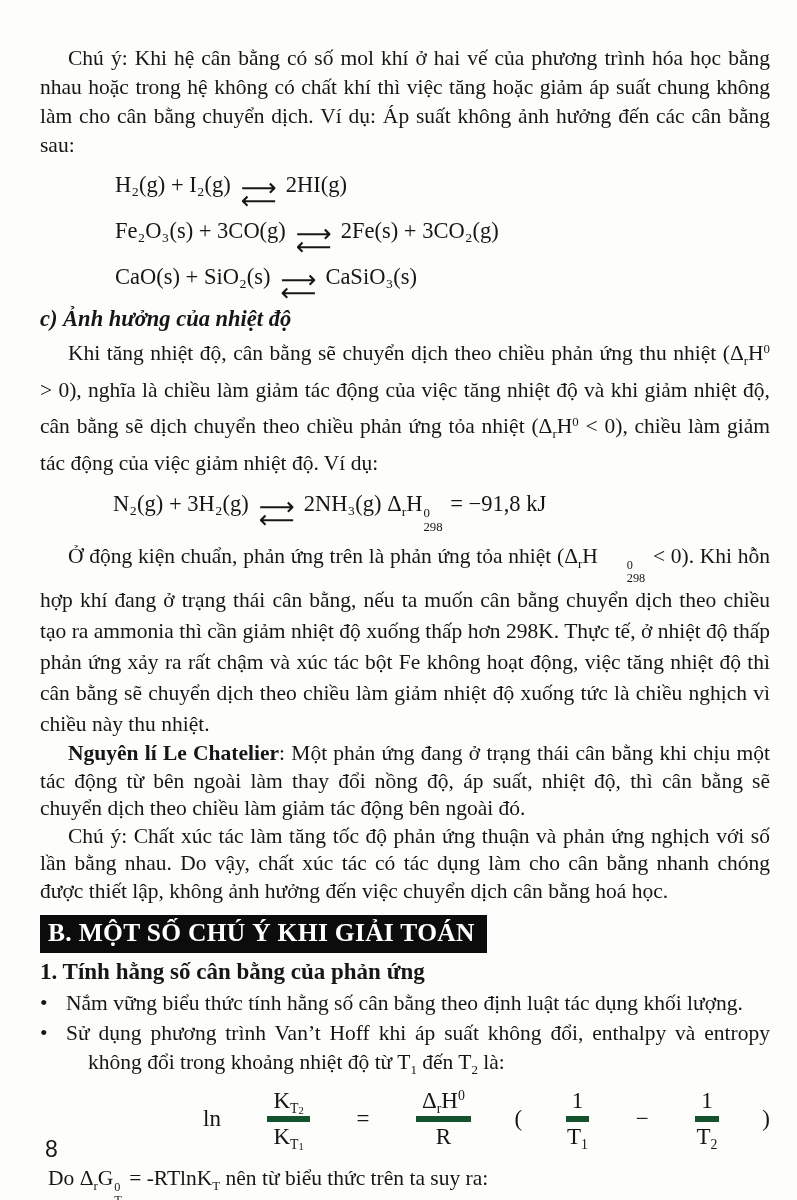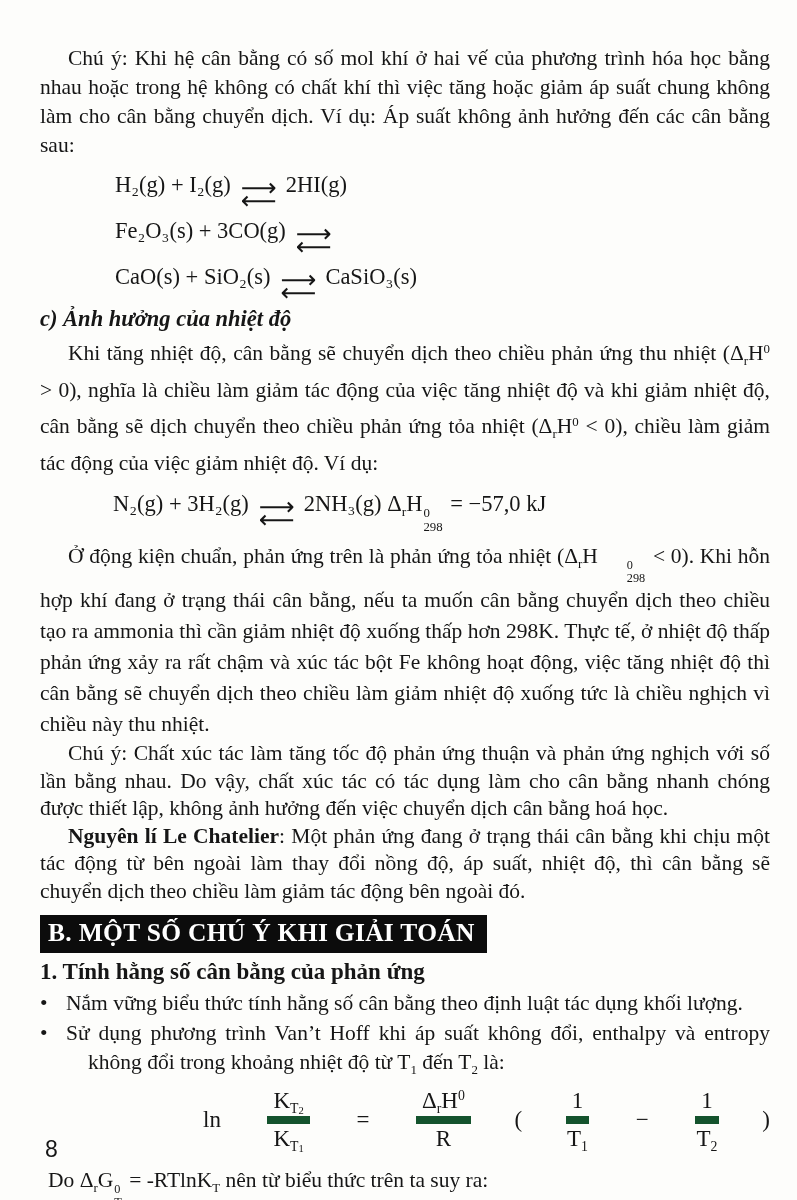--- a/index.html
+++ b/index.html
@@ -74,21 +74,21 @@
   .formula{
     display:flex;align-items:center;
     font-size:23px;
     margin:10px 0 10px 160px;
     justify-content:space-between;
   }
   .frac{
     display:inline-flex;flex-direction:column;align-items:center;
     text-align:center;margin:0 5px;
   }
-  .frac .num{border-bottom:8px solid #14532d;padding:0 6px 2px;display:inline-block;}
+  .frac .num{border-bottom:6px solid #14532d;padding:0 6px 2px;display:inline-block;}
   .frac .den{padding-top:2px;display:inline-block;}
   .fop{margin:0 3px;}
   .do-line{margin:14px 0 0 8px;font-size:21.5px;}
   .pageno{
     position:absolute;left:45px;top:1136px;
     font-size:23px;font-family:"Liberation Sans", sans-serif;
   }
 </style>
 </head>
 <body>
@@ -98,47 +98,47 @@
   <p class="para indent"><span class="it">Chú ý:</span><span> Khi hệ cân bằng có số mol khí ở hai vế của phương trình hóa học bằng nhau hoặc trong hệ không có chất khí thì việc tăng hoặc giảm áp suất chung không làm cho cân bằng chuyển dịch. </span><span class="it">Ví dụ:</span><span> Áp suất không ảnh hưởng đến các cân bằng sau:</span></p>
 
   <div style="height:8px"></div>
   <div class="chem"><span>H₂(g) + I₂(g)</span><span class="eqarr">
         <span>⟶</span>
         <span>⟵</span>
       </span><span>2HI(g)</span></div>
   <div class="chem"><span>Fe₂O₃(s) + 3CO(g)</span><span class="eqarr">
         <span>⟶</span>
         <span>⟵</span>
-      </span></div>
+      </span><span>2Fe(s) + 3CO₂(g)</span></div>
   <div class="chem"><span>CaO(s) + SiO₂(s)</span><span class="eqarr">
         <span>⟶</span>
         <span>⟵</span>
       </span><span>CaSiO₃(s)</span></div>
 
   <h3 class="c-head">c) Ảnh hưởng của nhiệt độ</h3>
 
   <p class="para indent lh36"><span>Khi tăng nhiệt độ, cân bằng sẽ chuyển dịch theo chiều phản ứng thu nhiệt (</span><span>Δ</span><span class="sb">r</span><span>H</span><span class="sp">0</span><span> &gt; 0), nghĩa là chiều làm giảm tác động của việc tăng nhiệt độ và khi giảm nhiệt độ, cân bằng sẽ dịch chuyển theo chiều phản ứng tỏa nhiệt (</span><span>Δ</span><span class="sb">r</span><span>H</span><span class="sp">0</span><span> &lt; 0), chiều làm giảm tác động của việc giảm nhiệt độ. </span><span class="it">Ví dụ:</span></p>
 
   <div style="height:6px"></div>
   <div class="chem chem-n2"><span>N₂(g) + 3H₂(g)</span><span class="eqarr">
         <span>⟶</span>
         <span>⟵</span>
       </span><span>2NH₃(g) </span><span>Δ</span><span class="sb">r</span><span>H</span><span class="stack">
         <span>0</span>
         <span>298</span>
-      </span><span> = −57,0 kJ</span></div>
+      </span><span> = −91,8 kJ</span></div>
 
   <p class="para indent lh31"><span>Ở động kiện chuẩn, phản ứng trên là phản ứng tỏa nhiệt (</span><span>Δ</span><span class="sb">r</span><span>H</span><span class="stack">
         <span>0</span>
         <span>298</span>
       </span><span> &lt; 0). Khi hỗn hợp khí đang ở trạng thái cân bằng, nếu ta muốn cân bằng chuyển dịch theo chiều tạo ra ammonia thì cần giảm nhiệt độ xuống thấp hơn 298K. Thực tế, ở nhiệt độ thấp phản ứng xảy ra rất chậm và xúc tác bột Fe không hoạt động, việc tăng nhiệt độ thì cân bằng sẽ chuyển dịch theo chiều làm giảm nhiệt độ xuống tức là chiều nghịch vì chiều này thu nhiệt.</span></p>
 
+  <p class="para indent lh27"><span class="bd">Nguyên lí Le Chatelier</span><span>: Một phản ứng đang ở trạng thái cân bằng khi chịu một tác động từ bên ngoài làm thay đổi nồng độ, áp suất, nhiệt độ, thì cân bằng sẽ chuyển dịch theo chiều làm giảm tác động bên ngoài đó.</span></p>
+
   <p class="para indent lh27"><span class="it">Chú ý:</span><span> Chất xúc tác làm tăng tốc độ phản ứng thuận và phản ứng nghịch với số lần bằng nhau. Do vậy, chất xúc tác có tác dụng làm cho cân bằng nhanh chóng được thiết lập, không ảnh hưởng đến việc chuyển dịch cân bằng hoá học.</span></p>
-
-  <p class="para indent lh27"><span class="bd">Nguyên lí Le Chatelier</span><span>: Một phản ứng đang ở trạng thái cân bằng khi chịu một tác động từ bên ngoài làm thay đổi nồng độ, áp suất, nhiệt độ, thì cân bằng sẽ chuyển dịch theo chiều làm giảm tác động bên ngoài đó.</span></p>
 
   <div class="black-bar">
     <span>B. MỘT SỐ CHÚ Ý KHI GIẢI TOÁN</span>
   </div>
 
   <div class="sub-head">1. Tính hằng số cân bằng của phản ứng</div>
 
   <div class="bullet">
     <span class="dot">•</span>
     <span class="txt"><span>Nắm vững biểu thức tính hằng số cân bằng theo định luật tác dụng khối lượng.</span></span>

